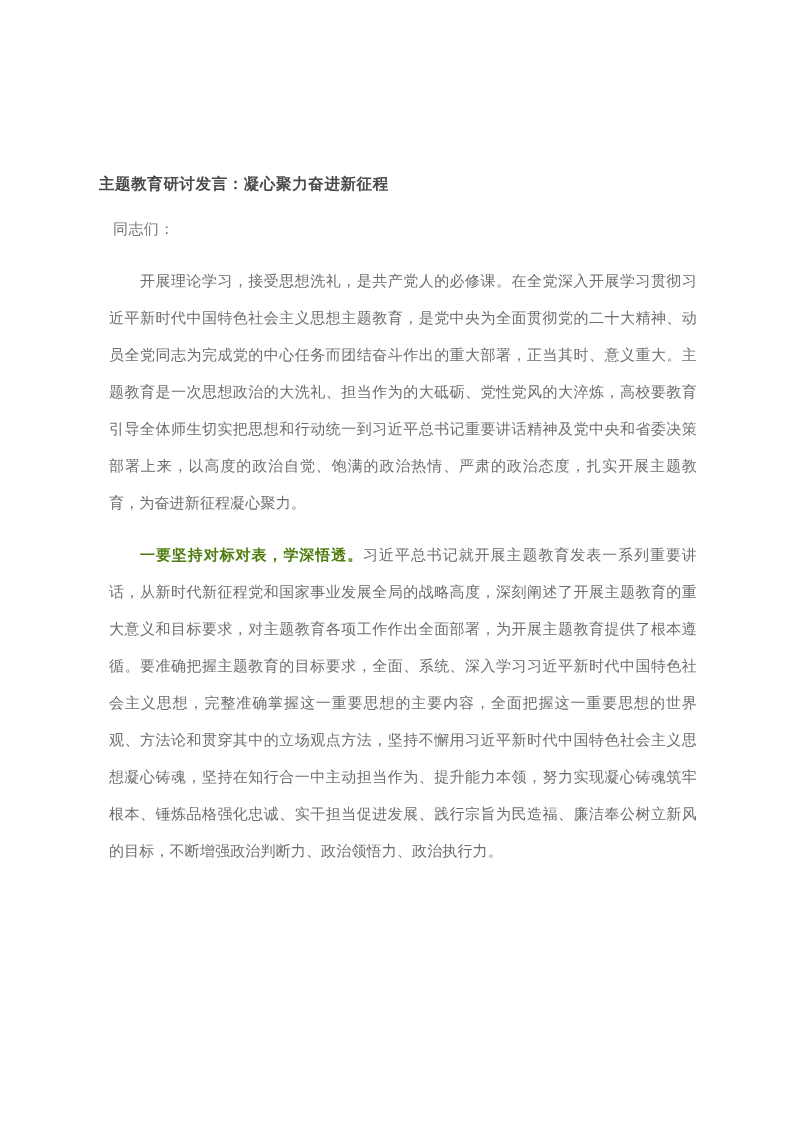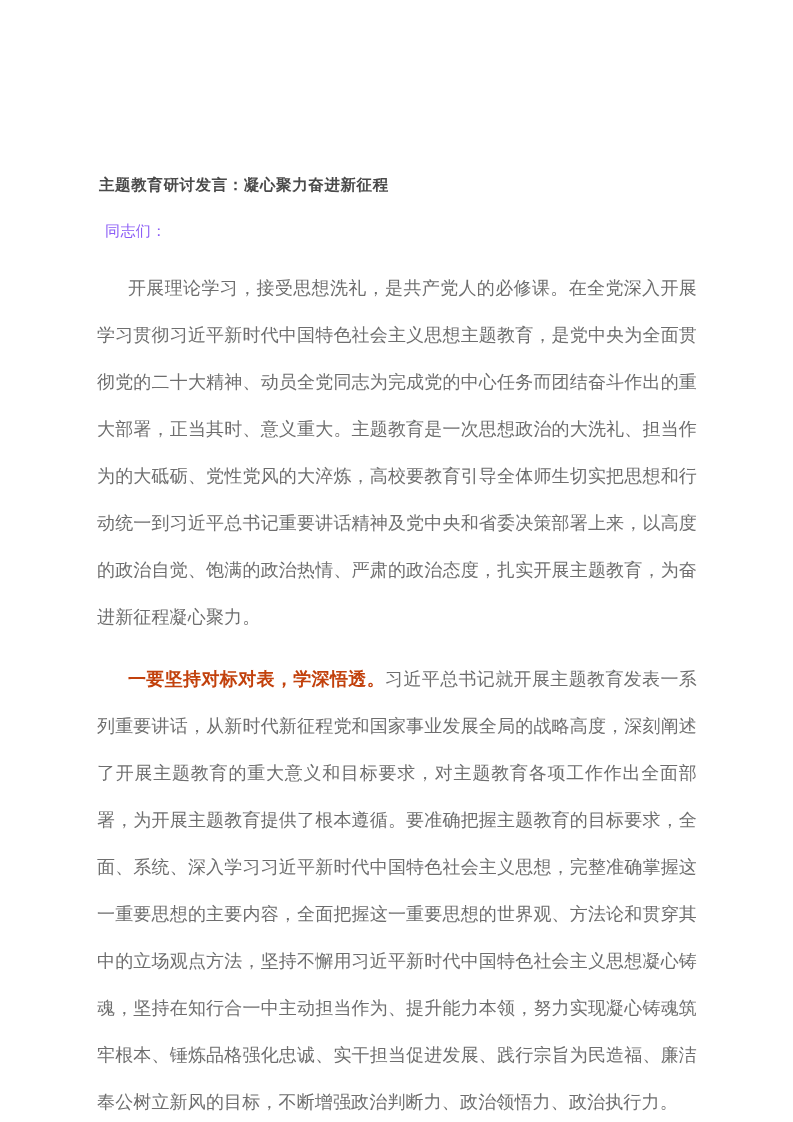--- a/index.html
+++ b/index.html
@@ -14,20 +14,21 @@
     font-family: "DejaVu Serif", "Liberation Serif", serif;
     -webkit-font-smoothing: antialiased;
   }
 
   .page {
     position: relative;
     width: 793px;
     height: 1122px;
     background: #ffffff;
     box-sizing: border-box;
+    font-family: Liberation Mono, monospace;
   }
 
   .content {
     position: absolute;
     left: 97px;
     top: 172px;
     width: 600px;
   }
 
   .doc-title {
@@ -35,46 +36,46 @@
     font-weight: bold;
     color: #4a4a4a;
     letter-spacing: 0.6px;
     line-height: 26px;
     margin: 0 0 0 2px;
     white-space: nowrap;
   }
 
   .salutation {
     font-size: 15px;
-    color: #8b5cf6;
+    color: #737373;
     line-height: 26px;
-    margin: 20px 0 0 4px;
+    margin: 20px 0 0 12px;
     padding-left: 4px;
     letter-spacing: 0.4px;
   }
 
   .para {
-    font-size: 18px;
+    font-size: 15px;
     color: #6e6e6e;
-    line-height: 47px;
-    margin: 15px 0 0 0;
+    line-height: 37px;
+    margin: 15px 0 0 12px;
     text-align: justify;
     text-justify: inter-ideograph;
     text-indent: 31px;
     letter-spacing: 0.15px;
     word-break: break-all;
   }
 
   .para.first {
     margin-top: 20px;
   }
 
   .lead {
     font-weight: bold;
-    color: #c2410c;
+    color: #4d7c0f;
   }
 
   
   .tail-space {
     height: 160px;
   }
 </style>
 </head>
 <body>
 

